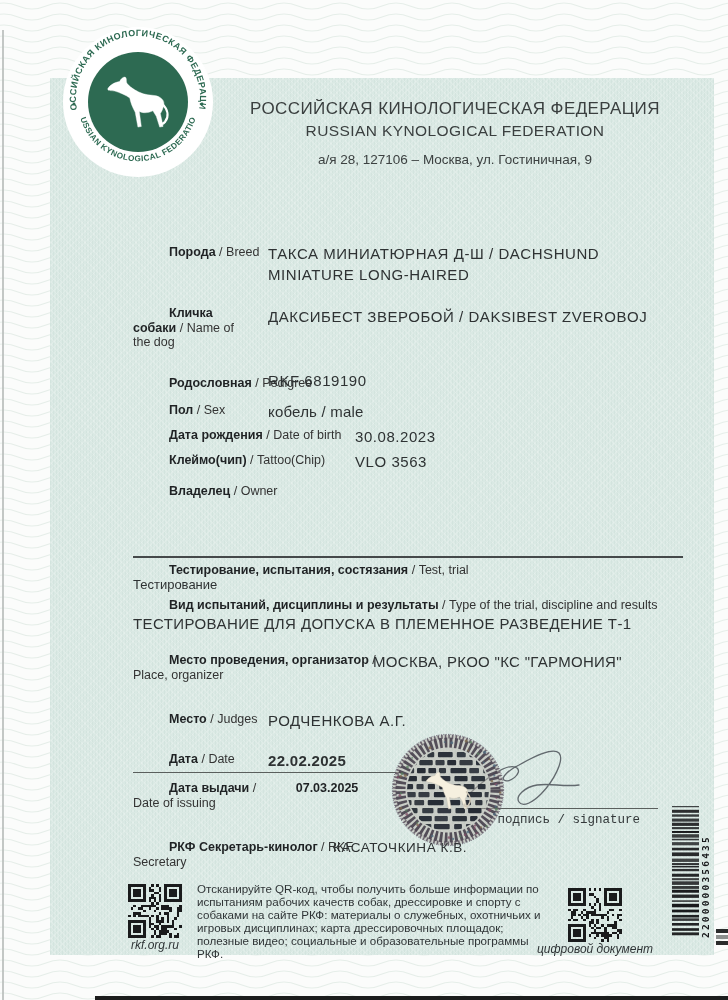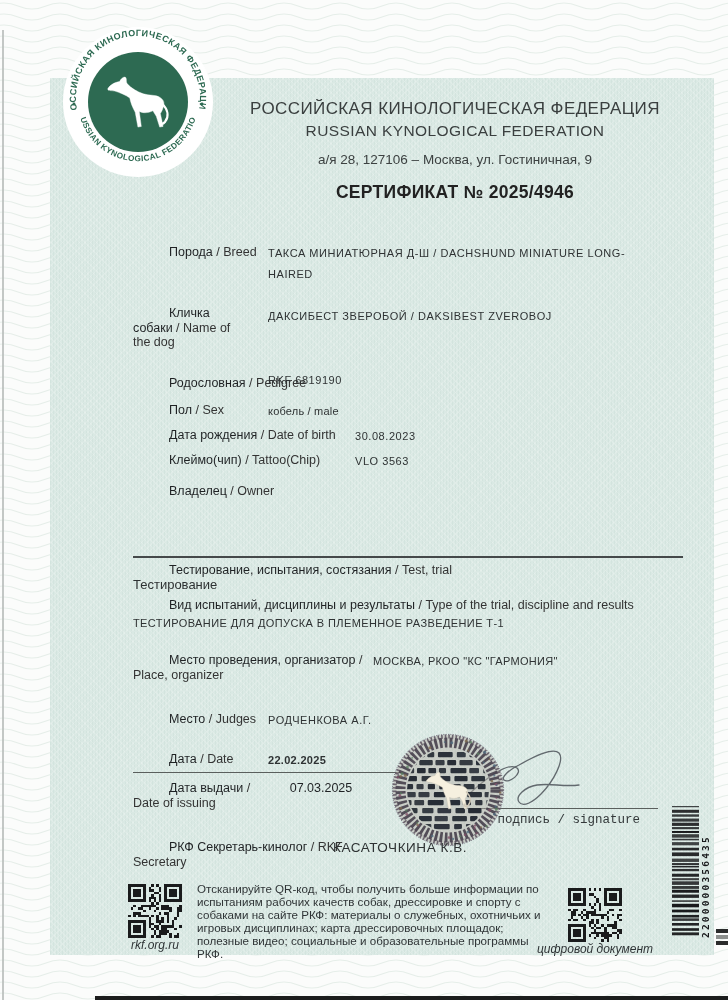--- a/index.html
+++ b/index.html
@@ -12,22 +12,22 @@
       repeating-linear-gradient(-45deg, rgba(255,255,255,.16) 0 1px, rgba(255,255,255,0) 1px 4px),
       repeating-linear-gradient(90deg, rgba(45,106,82,.04) 0 1px, rgba(45,106,82,0) 1px 3px),
       #dae9e4;}
   .abs{position:absolute;}
   .hdr{color:#3a3f3f;text-align:center;}
   .title-ru{font-size:17px;letter-spacing:.4px;font-weight:500;}
   .title-en{font-size:15.5px;letter-spacing:.4px;font-weight:400;}
   .address{font-size:13.5px;color:#3c4141;}
   .cert-title{font-size:17.5px;font-weight:700;color:#222;letter-spacing:.3px;}
   .lbl{font-size:12.5px;color:#333;line-height:14.5px;}
-  .lbl .b{font-weight:400;color:#1f2224;padding-left:36px;}
-  .val{font-size:11px;color:#2e3233;letter-spacing:.55px;line-height:21px;}
+  .lbl .b{font-weight:700;color:#1f2224;padding-left:36px;}
+  .val{font-size:15px;color:#2e3233;letter-spacing:.55px;line-height:21px;}
   .val.b{font-weight:700;letter-spacing:.3px;}
   .rule{background:#45494a;height:1.5px;}
   .thin-rule{background:#5a5f5d;height:1px;}
   .sig-caption{font-size:12.5px;color:#33383a;text-align:right;font-family:Liberation Mono, monospace;}
   .qr-note{font-size:11.6px;line-height:13.1px;color:#2f3436;}
   .qr-caption{font-size:12px;color:#2f3436;text-align:center;font-style:italic;}
   .qr-svg{fill:#1a1b1c;shape-rendering:crispEdges;}
   .barcode-num{writing-mode:vertical-rl;transform:rotate(180deg);font-family:"DejaVu Sans Mono",monospace;
     font-size:9.5px;font-weight:700;color:#17181a;letter-spacing:2.2px;line-height:12px;}
   .edge-left{position:absolute;left:2px;top:30px;width:2px;height:970px;background:#b9bdbb;opacity:.85;}
@@ -170,21 +170,20 @@
     <text font-size="8.2" font-weight="700" letter-spacing="0.4" fill="#2d6a52">
       <textPath href="#arcBottom" startOffset="50%" text-anchor="middle">RUSSIAN KYNOLOGICAL FEDERATION</textPath>
     </text>
     <circle cx="16" cy="82" r="1.4" fill="#2d6a52"></circle>
     <circle cx="144" cy="82" r="1.4" fill="#2d6a52"></circle>
   </svg>
 
   <div class="abs hdr title-ru" style="left:200px;top:99px;width:510px">РОССИЙСКАЯ КИНОЛОГИЧЕСКАЯ ФЕДЕРАЦИЯ</div>
   <div class="abs hdr title-en" style="left:200px;top:122px;width:510px">RUSSIAN KYNOLOGICAL FEDERATION</div>
   <div class="abs hdr address" style="left:200px;top:152px;width:510px">а/я 28, 127106 – Москва, ул. Гостиничная, 9</div>
-  <div class="abs hdr cert-title" style="left:200px;top:182px;width:510px">СЕРТИФИКАТ № 2025/4946</div>
 
   <div class="abs lbl" style="left:133px;top:245px;width:130px">
     <span class="b">Порода</span> <span>/</span> <span>Breed</span>
   </div>
   <div class="abs val" style="left:268px;top:243px;width:392px">ТАКСА МИНИАТЮРНАЯ Д-Ш / DACHSHUND MINIATURE LONG-HAIRED</div>
 
   <div class="abs lbl" style="left:133px;top:306px;width:118px">
     <span class="b">Кличка собаки</span> <span>/</span> <span>Name of the dog</span>
   </div>
   <div class="abs val" style="left:268px;top:306px;width:400px">ДАКСИБЕСТ ЗВЕРОБОЙ / DAKSIBEST ZVEROBOJ</div>

